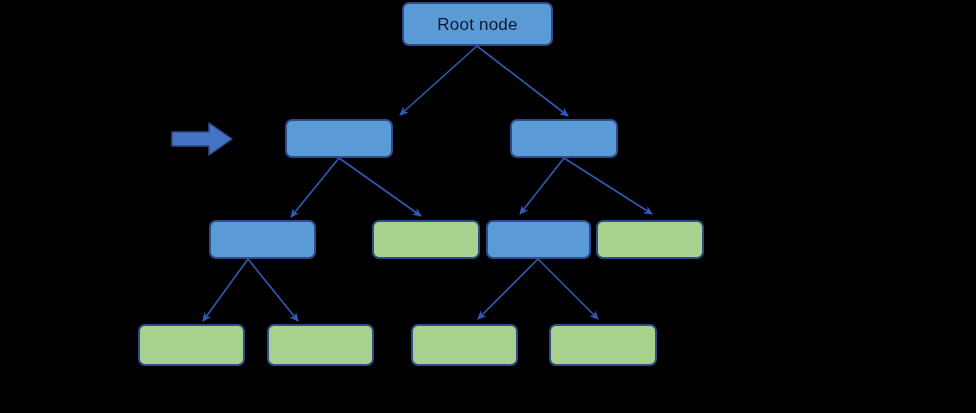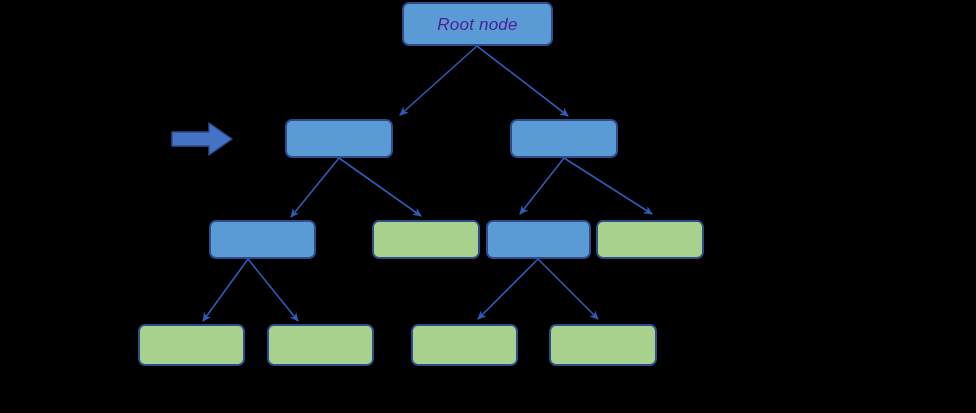--- a/index.html
+++ b/index.html
@@ -24,26 +24,25 @@
     pointer-events: none;
   }
   .node {
     position: absolute;
     box-sizing: border-box;
     border-radius: 7px;
     border: 2px solid #2E4C8C;
     display: flex;
     align-items: center;
     justify-content: center;
-    color: #4c1d95;
+    color: #0f172a;
     font-size: 17px;
     line-height: 1;
     letter-spacing: 0.2px;
     white-space: nowrap;
-    font-style: italic;
   }
   .node.internal { background: #5B9BD5; }
   .node.leaf     { background: #A9D18E; }
   .node-label { pointer-events: none; }
   #pointer-arrow {
     position: absolute;
     left: 171px;
     top: 121px;
     width: 62px;
     height: 36px;

